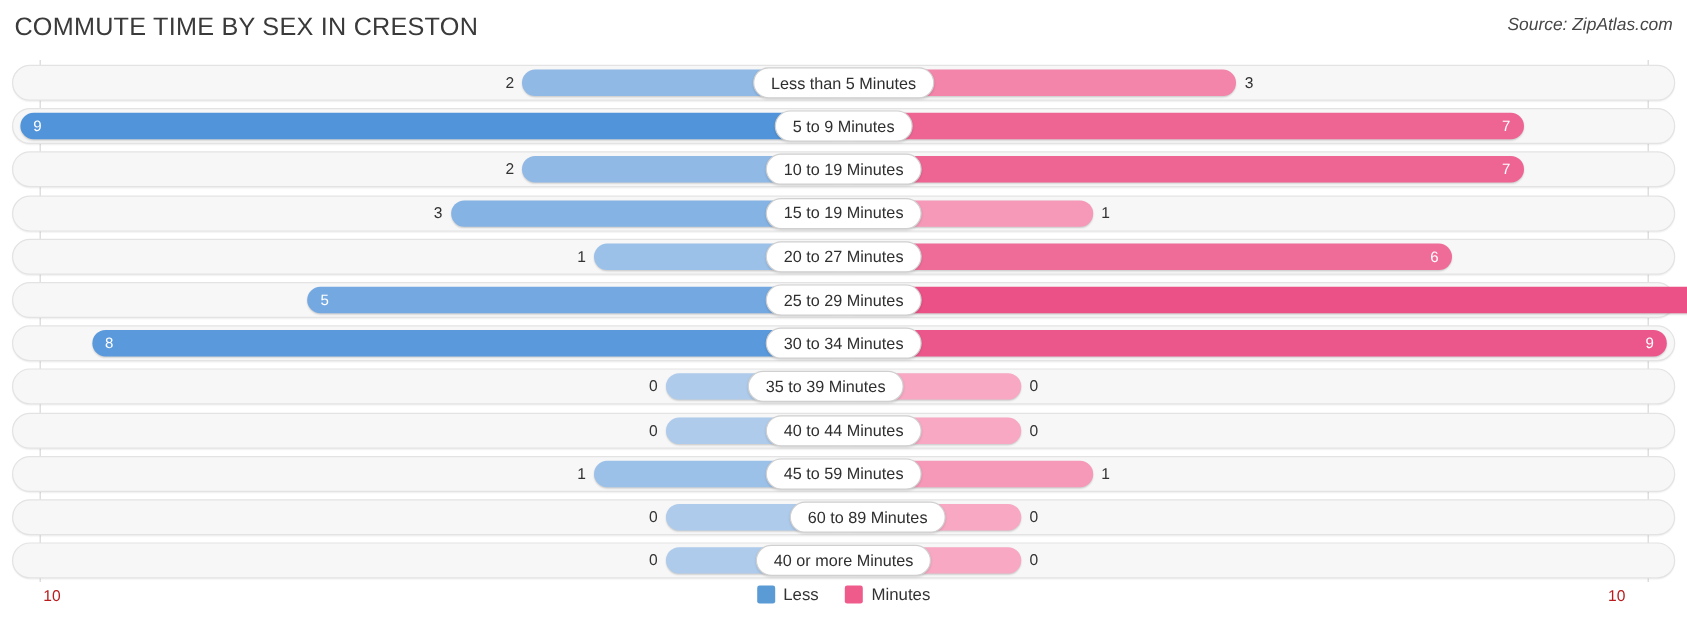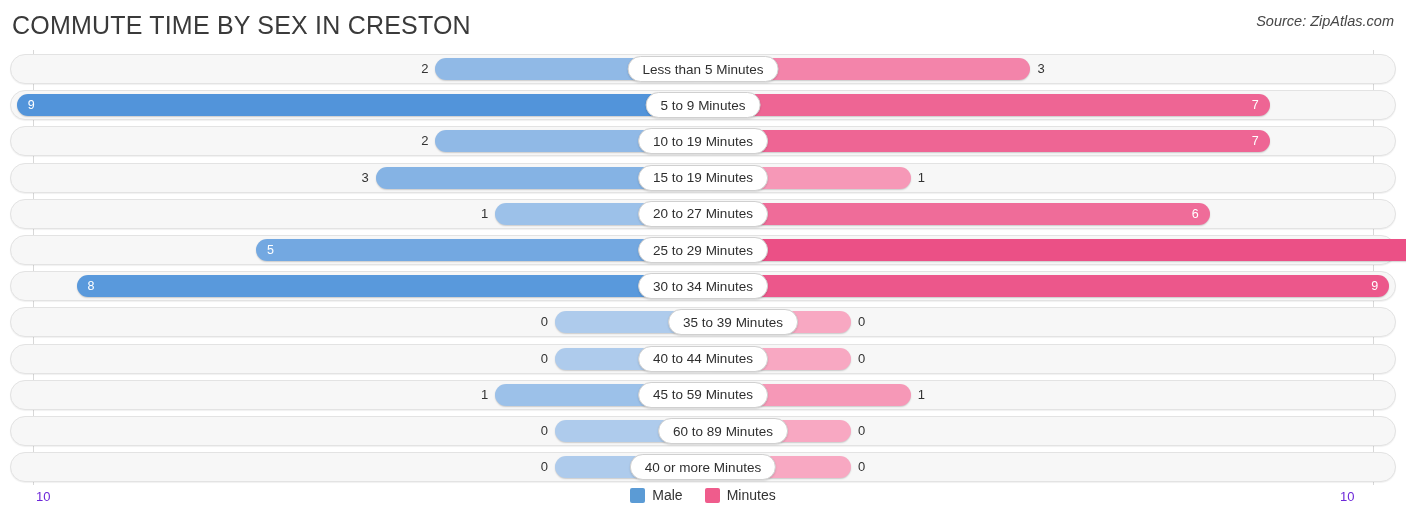--- a/index.html
+++ b/index.html
@@ -7,21 +7,21 @@
     width: 1406px; height: 523px;
     background: #ffffff;
     font-family: "Liberation Sans", sans-serif;
     overflow: hidden;
   }
   #chart-root { position: relative; width: 1406px; height: 523px; }
 
   
   .chart-title {
     position: absolute; left: 12px; top: 11px;
-    font-size: 25px; font-weight: 400; color: #3a3a3a;
+    font-size: 21px; font-weight: 400; color: #3a3a3a;
     letter-spacing: .2px; white-space: nowrap;
   }
   .chart-source {
     position: absolute; right: 12px; top: 13px;
     font-size: 14.5px; font-style: italic; color: #464646;
     white-space: nowrap;
   }
 
   
   #plot { position: absolute; left: 0; top: 50px; width: 1406px; height: 435px; }
@@ -68,21 +68,21 @@
     display: flex; align-items: center; justify-content: center;
     padding: 0 14px;
     font-size: 13.5px; color: #2f2f2f; white-space: nowrap;
     box-shadow: 0 1px 2px rgba(0,0,0,.13);
     z-index: 5;
   }
 
   
   .axis-label {
     position: absolute; top: 489px;
-    font-size: 13px; color: #6d28d9;
+    font-size: 13px; color: #b91c1c;
   }
   .axis-label.left  { left: 36px; }
   .axis-label.right { left: 1340px; }
 
   #legend {
     position: absolute; top: 487px; left: 0; width: 1406px;
     display: flex; align-items: center; justify-content: center; gap: 22px;
   }
   .legend-item { display: flex; align-items: center; gap: 7px; }
   .legend-swatch { width: 15px; height: 15px; border-radius: 2px; }
@@ -161,21 +161,21 @@
             <span class="bar-value-in">9</span>
           </div>
           <div class="center-pill" style="left: 693px;">30 to 34 Minutes</div>
         </div>
         <div class="row" style="top: 257.4px;">
           <div class="row-track"></div>
           <div class="bar male" style="left: 545px; width: 148px; background: rgb(174, 203, 236);"></div>
           <div class="bar-value-out male" style="right: 848px;">0</div>
           <div class="bar female" style="left: 693px; width: 148px; background: rgb(248, 168, 194);"></div>
           <div class="bar-value-out female" style="left: 848px;">0</div>
-          <div class="center-pill" style="left: 723px;">35 to 39 Minutes</div>
+          <div class="center-pill" style="left: 678px;">35 to 39 Minutes</div>
         </div>
         <div class="row" style="top: 293.6px;">
           <div class="row-track"></div>
           <div class="bar male" style="left: 545px; width: 148px; background: rgb(174, 203, 236);"></div>
           <div class="bar-value-out male" style="right: 848px;">0</div>
           <div class="bar female" style="left: 693px; width: 148px; background: rgb(248, 168, 194);"></div>
           <div class="bar-value-out female" style="left: 848px;">0</div>
           <div class="center-pill" style="left: 693px;">40 to 44 Minutes</div>
         </div>
         <div class="row" style="top: 329.8px;">
@@ -204,21 +204,21 @@
         </div>
       </div>
   </div>
 
   <div class="axis-label left">10</div>
   <div class="axis-label right">10</div>
 
   <div id="legend">
       <div class="legend-item">
         <span class="legend-swatch" style="background: rgb(91, 155, 213);"></span>
-        <span class="legend-text">Male</span>
+        <span class="legend-text">Less</span>
       </div>
       <div class="legend-item">
         <span class="legend-swatch" style="background: rgb(239, 92, 140);"></span>
         <span class="legend-text">Minutes</span>
       </div>
     </div>
 
 </div>
 
 </body></html>

